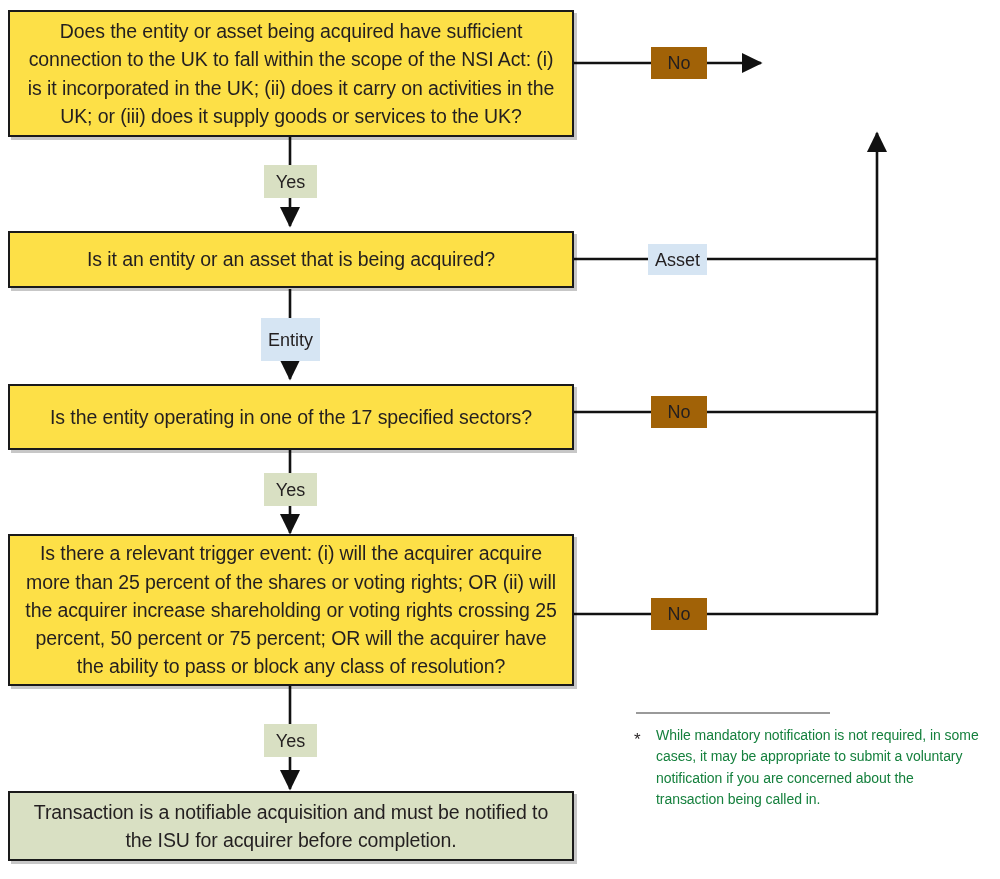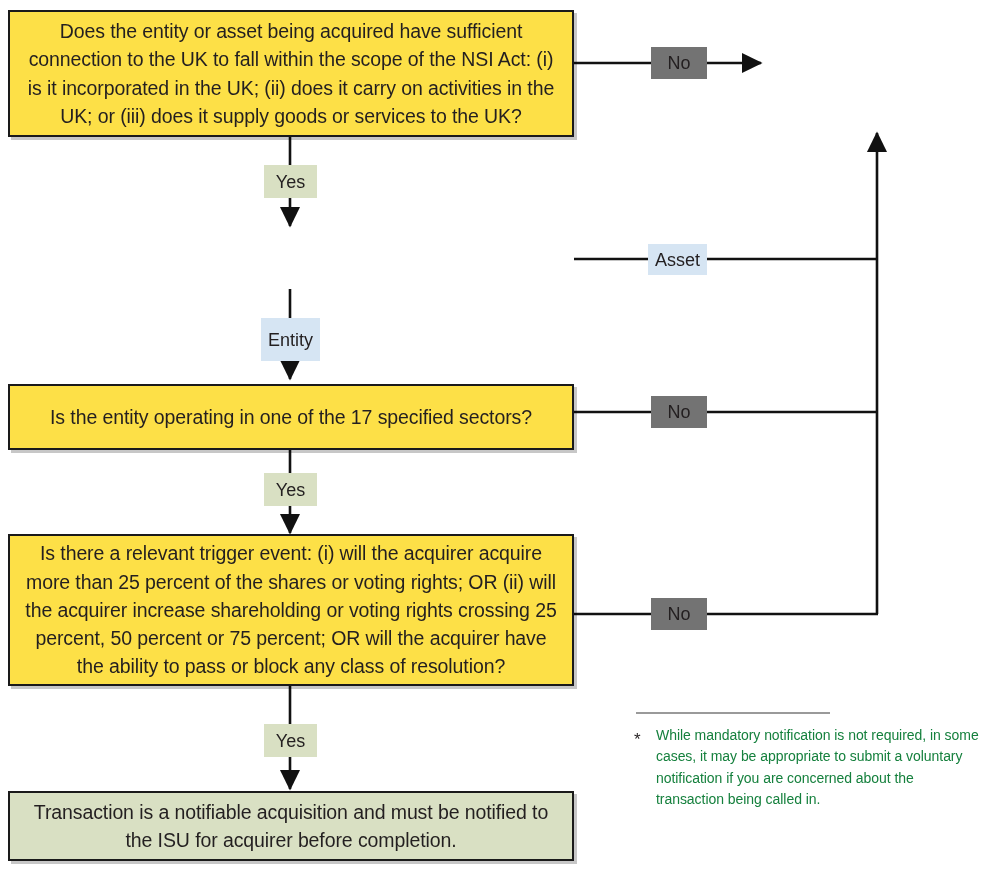--- a/index.html
+++ b/index.html
@@ -56,21 +56,21 @@
     display: flex;
     align-items: center;
     justify-content: center;
     font-size: 18px;
     line-height: 1;
     color: #231f20;
     white-space: nowrap;
     padding: 5px 11px;
   }
   .edge-label.lab-yes   { background: #d9e0c3; }
-  .edge-label.lab-no    { background: #737373; text-align: right; }
+  .edge-label.lab-no    { background: #a16207; text-align: right; }
   .edge-label.lab-blue  { background: #d6e5f3; }
 
   
   #footnote {
     position: absolute;
     left: 634px;
     top: 712px;
     width: 346px;
   }
   #footnote .rule {
@@ -137,20 +137,23 @@
       <line x1="290" y1="686" x2="290" y2="725"></line>
       <line x1="290" y1="756" x2="290" y2="789" marker-end="url(#arrowhead)"></line>
     </g>
   </svg>
 
   <div class="node" style="left:8px; top:10px; width:566px; height:127px;">
     <span class="node-text">Does the entity or asset being acquired have sufficient connection to the UK to fall within the scope of the NSI Act: (i) is it incorporated in the UK; (ii) does it carry on activities in the UK; or (iii) does it supply goods or services to the UK?</span>
   </div>
 
 
+  <div class="node" style="left:8px; top:231px; width:566px; height:57px;">
+    <span class="node-text">Is it an entity or an asset that is being acquired?</span>
+  </div>
 
   <div class="node" style="left:8px; top:384px; width:566px; height:66px;">
     <span class="node-text">Is the entity operating in one of the 17 specified sectors?</span>
   </div>
 
   <div class="node" style="left:8px; top:534px; width:566px; height:152px;">
     <span class="node-text">Is there a relevant trigger event: (i) will the acquirer acquire more than 25 percent of the shares or voting rights; OR (ii) will the acquirer increase shareholding or voting rights crossing 25 percent, 50 percent or 75 percent; OR will the acquirer have the ability to pass or block any class of resolution?</span>
   </div>
 
   <div class="node green" style="left:8px; top:791px; width:566px; height:70px;">

